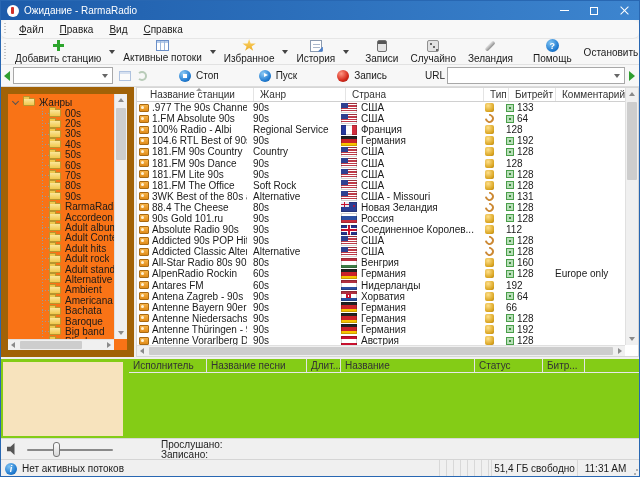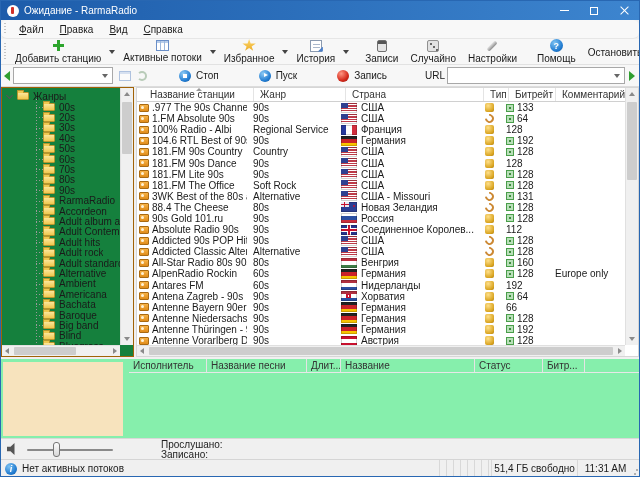--- a/index.html
+++ b/index.html
@@ -87,21 +87,21 @@
   .sphere { width:12px; height:12px; border-radius:50%; position:relative; flex:none; }
   .sphere.blue { background:radial-gradient(circle at 35% 30%,#8ecbf5,#1f7ad0 65%,#14518e); }
   .sphere.red  { background:radial-gradient(circle at 35% 30%,#ff9582,#d42a1c 60%,#8e120a); }
   .sphere .sq  { position:absolute; left:4px; top:4px; width:4px; height:4px; background:#fff; }
   .sphere .tri { position:absolute; left:5px; top:3.5px; width:0; height:0;
       border-top:2.5px solid transparent; border-bottom:2.5px solid transparent; border-left:4px solid #fff; }
   .url-label { margin-left:30px; }
 
   
   .main { position:absolute; left:0; top:86px; width:100%; height:270px; background:#f0f0f0; }
-  .tree-pane { position:absolute; left:0; top:0; width:133px; height:100%; background:#15803d; border:1px solid #a16207; }
+  .tree-pane { position:absolute; left:0; top:0; width:133px; height:100%; background:#f97316; border:7px solid #a16207; }
   .tree { position:absolute; left:0; top:0; right:13px; bottom:11px; overflow:hidden; padding:2px 0 0 0; }
   .tree-root { height:12px; display:flex; align-items:center; }
   .chev { width:5px; height:5px; border-right:1px solid #555; border-bottom:1px solid #555;
           transform:rotate(45deg); margin:0 5px 2px 5px; flex:none; }
   .folder { width:12px; height:8px; background:linear-gradient(#fbe69a,#f0c84e); border:1px solid #b8962e;
             border-radius:1px; position:relative; margin-right:4px; flex:none; }
   .folder::before { content:""; position:absolute; left:-1px; top:-3px; width:5px; height:2px;
             background:#f0c84e; border:1px solid #b8962e; border-bottom:none; border-radius:1px 1px 0 0; }
   .tree-items { position:relative; }
   .tree-items::before { content:""; position:absolute; left:34px; top:-3px; bottom:6px; width:1px;
@@ -165,21 +165,21 @@
   .flag[data-flag="nz"]::before { content:""; position:absolute; right:2px; top:3px; width:2px; height:2px;
       border-radius:50%; background:#c8102e; }
 
   .type-icon { width:9px; height:9px; flex:none; }
   .type-icon[data-type="mp3"] { background:radial-gradient(circle at 35% 30%,#ffe08a,#d9a420 70%,#a8780d); border-radius:2px; }
   .type-icon[data-type="aac"] { border:2px solid #cc8833; border-radius:50%; border-left-color:transparent; transform:rotate(40deg); }
   .ok-icon { width:8px; height:8px; background:#b9e0b9; border:1px solid #4a9e4a; margin-right:3px; flex:none;
              background-image:radial-gradient(circle at 50% 50%,#3d8a3d 0 1.2px,transparent 1.4px); }
 
   
-  .bottom-panel { position:absolute; left:0; top:356px; width:100%; height:81px; background:#86efac; border-top:2px solid #f0f0f0; }
+  .bottom-panel { position:absolute; left:0; top:356px; width:100%; height:81px; background:#84cc16; border-top:2px solid #f0f0f0; }
   .artwork { position:absolute; left:2px; top:3px; width:120px; height:74px; background:#f7e3bd; }
   .np-table { position:absolute; left:128px; top:0; right:0; height:100%; }
   .np-head { display:flex; height:14px; border-bottom:1px solid #e8e8e8; }
   .np-h { border-right:1px solid #e4e4e4; padding:1px 0 0 4px; color:#333; white-space:nowrap; overflow:hidden; flex:none; }
   .np-h:nth-child(1){width:78px;} .np-h:nth-child(2){width:100px;} .np-h:nth-child(3){width:34px;}
   .np-h:nth-child(4){width:134px;} .np-h:nth-child(5){width:68px;} .np-h:nth-child(6){width:42px;}
 
   
   .volume-strip { position:absolute; left:0; top:437px; width:100%; height:21px; background:#f0f0f0; border-top:1px solid #d8d8d8; }
   .speaker { position:absolute; left:6px; top:4px; width:10px; height:12px; background:#555;
@@ -273,21 +273,21 @@
         <span class="tb-label">Записи</span>
       </div>
 
       <div class="tbtn">
         <span class="tb-icon" data-icon="random"></span>
         <span class="tb-label">Случайно</span>
       </div>
 
       <div class="tbtn">
         <span class="tb-icon" data-icon="settings"></span>
-        <span class="tb-label">Настройки</span>
+        <span class="tb-label">Зеландия</span>
       </div>
 
       <span class="tsep"></span>
       <div class="tbtn">
         <span class="tb-icon" data-icon="help">
           <span class="tb-glyph">?</span>
         </span>
         <span class="tb-label">Помощь</span>
       </div>
 

